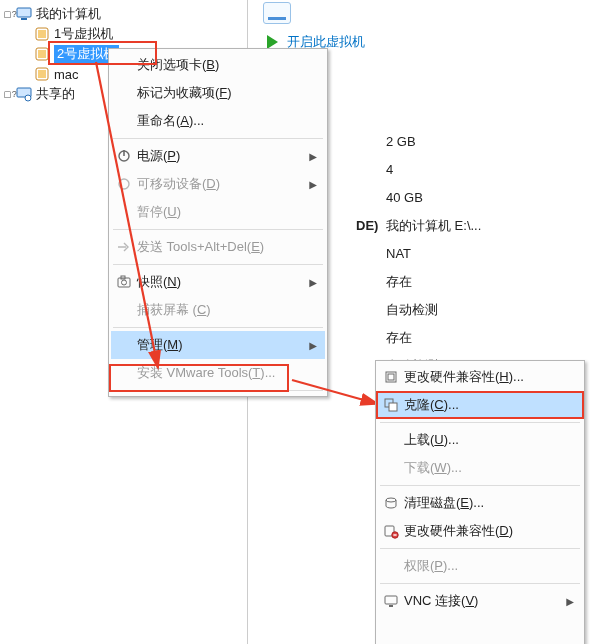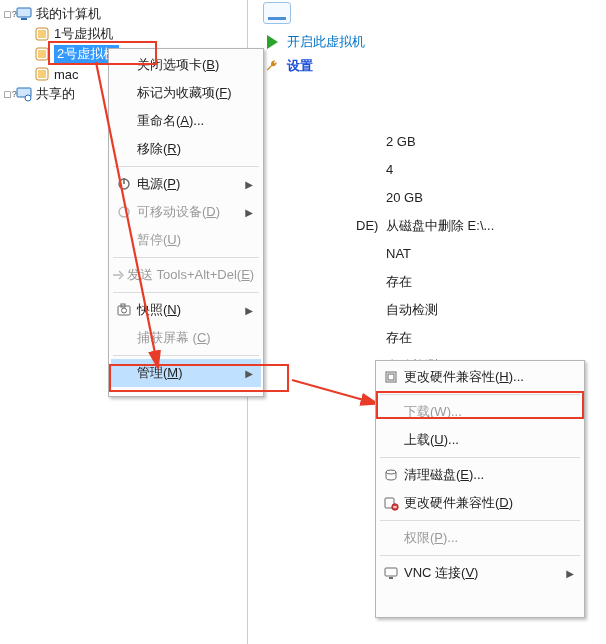--- a/index.html
+++ b/index.html
@@ -23,21 +23,21 @@
   .play { width: 0; height: 0; border-left: 11px solid #2aa42a; border-top: 7px solid transparent; border-bottom: 7px solid transparent; }
   .wrench { width: 14px; height: 14px; }
   .link { color: #0072c6; }
   .truncated { color: #1d4ed8; font-weight: bold; }
 
   
   .info { position: absolute; left: 386px; top: 128px; line-height: 28px; }
 
   
   .menu { position: absolute; background: #fcfcfc; border: 1px solid #b5b5b5; box-shadow: 2px 2px 3px rgba(0,0,0,0.25); padding: 2px; }
-  .menu1 { left: 108px; top: 48px; width: 156px; z-index: 40; }
+  .menu1 { left: 108px; top: 48px; width: 220px; z-index: 40; }
   .menu2 { left: 375px; top: 360px; width: 210px; z-index: 60; }
   .mi { display: flex; align-items: center; height: 28px; position: relative; padding-right: 8px; }
   .mi.sel-row { background: #bfe0ff; }
   .mi.disabled { color: #9a9a9a; }
   .mi .mico { width: 26px; display: inline-flex; justify-content: center; }
   .mi .mtxt { flex: 1; white-space: nowrap; }
   .mi .arrow { font-size: 10px; color: #555; }
   .msep { height: 1px; background: #dcdcdc; margin: 3px 2px; }
   .underline { text-decoration: underline; }
 
@@ -121,24 +121,24 @@
           <path d="M13 3a4 4 0 0 1-5 5L3 13l-1-1 5-5a4 4 0 0 1 5-5l-2 2 1 1 2-2z" fill="#d28a1e"></path>
         </svg>
     </span>
     <span class="truncated">设置</span>
   </div>
 </div>
 
 <div class="info">
   <div>2 GB</div>
   <div>4</div>
-  <div>20 GB</div>
+  <div>40 GB</div>
   <div style="position:relative;">
-    <span style="position:absolute; left:-30px;">DE)</span>
-    <span>从磁盘中删除 E:\...</span>
+    <span style="position:absolute; left:-30px;font-weight:bold;">DE)</span>
+    <span>我的计算机 E:\...</span>
   </div>
   <div>NAT</div>
   <div>存在</div>
   <div>自动检测</div>
   <div>存在</div>
   <div>自动检测</div>
 </div>
 
 <div class="menu menu1">
   <div class="mi">
@@ -146,24 +146,20 @@
     <span class="mtxt"><span>关闭选项卡(</span><span class="underline">B</span><span>)</span></span>
   </div>
   <div class="mi">
     <span class="mico"></span>
     <span class="mtxt"><span>标记为收藏项(</span><span class="underline">F</span><span>)</span></span>
   </div>
   <div class="mi">
     <span class="mico"></span>
     <span class="mtxt"><span>重命名(</span><span class="underline">A</span><span>)...</span></span>
   </div>
-  <div class="mi">
-    <span class="mico"></span>
-    <span class="mtxt"><span>移除(</span><span class="underline">R</span><span>)</span></span>
-  </div>
   <div class="msep"></div>
   <div class="mi">
     <span class="mico">
       <svg class="ic" viewBox="0 0 16 16">
           <circle cx="8" cy="8" r="5" fill="none" stroke="#6a6a6a" stroke-width="1.4"></circle>
           <line x1="8" y1="2" x2="8" y2="8" stroke="#6a6a6a" stroke-width="1.6"></line>
         </svg>
     </span>
     <span class="mtxt"><span>电源(</span><span class="underline">P</span><span>)</span></span>
     <span class="arrow">▶</span>
@@ -205,43 +201,56 @@
   <div class="mi disabled">
     <span class="mico"></span>
     <span class="mtxt"><span>捕获屏幕 (</span><span class="underline">C</span><span>)</span></span>
   </div>
   <div class="msep"></div>
   <div class="mi sel-row">
     <span class="mico"></span>
     <span class="mtxt"><span>管理(</span><span class="underline">M</span><span>)</span></span>
     <span class="arrow">▶</span>
   </div>
+  <div class="mi disabled">
+    <span class="mico"></span>
+    <span class="mtxt"><span>安装 VMware Tools(</span><span class="underline">T</span><span>)...</span></span>
+  </div>
   <div class="msep"></div>
 </div>
 
 <div class="annot-red-b" style="left:109px; top:364px; width:180px; height:28px;"></div>
 
 <div class="menu menu2">
   <div class="mi">
     <span class="mico">
       <svg class="ic" viewBox="0 0 16 16">
           <rect x="3" y="3" width="10" height="10" fill="none" stroke="#6a6a6a"></rect>
           <rect x="5" y="5" width="6" height="6" fill="none" stroke="#6a6a6a"></rect>
         </svg>
     </span>
     <span class="mtxt"><span>更改硬件兼容性(</span><span class="underline">H</span><span>)...</span></span>
   </div>
-  <div class="msep"></div>
+  <div class="mi sel-row">
+    <span class="mico">
+      <svg class="ic" viewBox="0 0 16 16">
+          <rect x="2" y="2" width="8" height="8" fill="none" stroke="#6a6a6a"></rect>
+          <rect x="6" y="6" width="8" height="8" fill="#fff" stroke="#6a6a6a"></rect>
+        </svg>
+    </span>
+    <span class="mtxt"><span>克隆(</span><span class="underline">C</span><span>)...</span></span>
+  </div>
+  <div class="msep"></div>
+  <div class="mi">
+    <span class="mico"></span>
+    <span class="mtxt"><span>上载(</span><span class="underline">U</span><span>)...</span></span>
+  </div>
   <div class="mi disabled">
     <span class="mico"></span>
     <span class="mtxt"><span>下载(</span><span class="underline">W</span><span>)...</span></span>
-  </div>
-  <div class="mi">
-    <span class="mico"></span>
-    <span class="mtxt"><span>上载(</span><span class="underline">U</span><span>)...</span></span>
   </div>
   <div class="msep"></div>
   <div class="mi">
     <span class="mico">
       <svg class="ic" viewBox="0 0 16 16">
           <ellipse cx="8" cy="5" rx="5" ry="2" fill="none" stroke="#6a6a6a"></ellipse>
           <path d="M3 5v6c0 1.1 2.2 2 5 2s5-.9 5-2V5" fill="none" stroke="#6a6a6a"></path>
         </svg>
     </span>
     <span class="mtxt"><span>清理磁盘(</span><span class="underline">E</span><span>)...</span></span>

